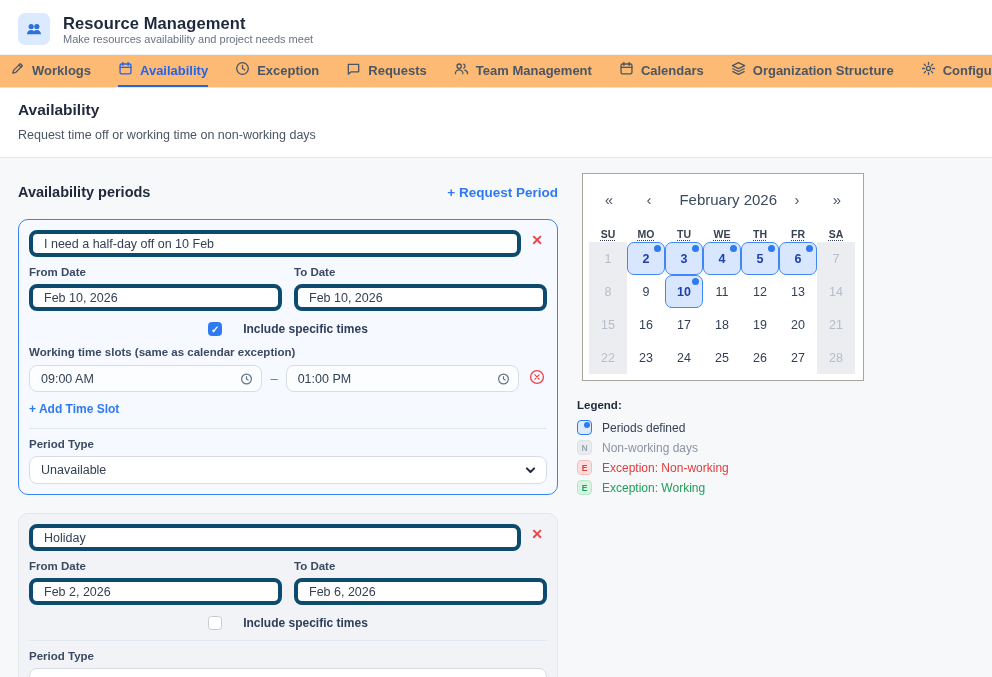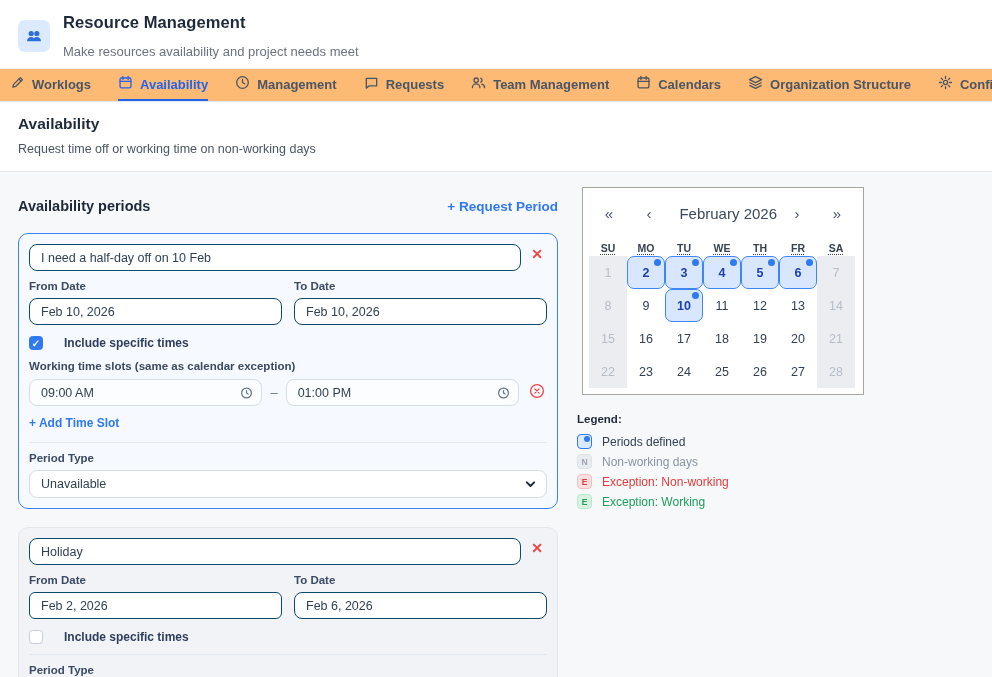--- a/index.html
+++ b/index.html
@@ -7,21 +7,21 @@
   body {
     font-family: "Liberation Sans", sans-serif;
     background: #f7f8fa;
     color: #334155;
     overflow: hidden;
   }
   
   .header { background:#fff; padding:13px 18px 9px; display:flex; align-items:center; gap:13px; }
   .app-icon { width:32px; height:32px; border-radius:7px; background:#dbeafe; display:flex; align-items:center; justify-content:center; flex:none; }
   .header-title { font-size:16.5px; font-weight:700; color:#1e293b; letter-spacing:.1px; }
-  .header-sub { font-size:13px; color:#6b7280; margin-top:12px; }
+  .header-sub { font-size:11px; color:#6b7280; margin-top:0; }
   
   .tabbar { background:#fdba74; display:flex; gap:27px; padding:0 10px; border-top:1px solid #eef0f3; border-bottom:1px solid #e5e7eb; height:34px; }
   .tab { display:flex; align-items:center; gap:7px; font-size:13px; font-weight:600; color:#4b5563; border-bottom:2px solid transparent; cursor:pointer; white-space:nowrap; }
   .tab.active { color:#2563eb; border-bottom-color:#2563eb; }
   .tab svg { flex:none; }
   
   .page-intro { background:#fff; padding:13px 18px 15px; border-bottom:1px solid #e5e7eb; }
   .page-title { font-size:15.5px; font-weight:700; color:#1e293b; }
   .page-sub { font-size:12.5px; color:#4b5563; margin-top:9px; }
   
@@ -29,26 +29,26 @@
   .left-col { width:540px; flex:none; }
   .right-col { flex:1; }
   .panel-head { display:flex; justify-content:space-between; align-items:center; height:22px; margin:8px 0 16px; }
   .panel-title { font-size:14.5px; font-weight:700; color:#1e293b; }
   .link-btn { background:none; border:none; color:#2f7af0; font-size:13.5px; font-weight:600; cursor:pointer; font-family:inherit; }
   
   .period-card { border-radius:10px; padding:10px; margin-bottom:18px; }
   .card-active { border:1.5px solid #3b82f6; background:#f6f9ff; }
   .card-default { border:1px solid #e3e7ec; background:#f1f3f6; }
   .row-name { display:flex; align-items:flex-start; gap:10px; margin-bottom:9px; }
-  .text-input { flex:1; height:27px; border:1px solid #0c4a6e; border-radius:8px; background:#fff; padding:9px 11px; font-size:12.5px; color:#334155; font-family:inherit; outline:none; }
+  .text-input { flex:1; height:27px; border:4px solid #0c4a6e; border-radius:8px; background:#fff; padding:9px 11px; font-size:12.5px; color:#334155; font-family:inherit; outline:none; }
   .close-btn { background:none; border:none; color:#ef4444; font-size:14px; font-weight:700; cursor:pointer; padding:3px 4px 0 0; line-height:1; }
   .dates-row { display:flex; gap:12px; margin-bottom:11px; }
   .field { flex:1; }
   .field-label { display:block; font-size:11.5px; font-weight:700; color:#3b4a63; margin-bottom:6px; }
-  .checkbox-row { display:flex; align-items:center; gap:21px; margin:2px 0 10px; cursor:pointer; }
+  .checkbox-row { display:flex; align-items:center; gap:21px; margin:2px 0 10px; cursor:pointer;justify-content:center; }
   .checkbox { width:14px; height:14px; border:1.5px solid #c3ccd8; border-radius:3.5px; background:#fff; position:relative; flex:none; }
   .checkbox.checked { background:#2f7af0; border-color:#2f7af0; }
   .checkbox.checked::after { content:"✓"; position:absolute; inset:0; display:flex; align-items:center; justify-content:center; color:#fff; font-size:10px; font-weight:700; }
   .checkbox-label { font-size:12px; font-weight:700; color:#2f3e5c; }
   .slots-label { font-size:11.5px; font-weight:700; color:#3b4a63; margin:10px 0 7px; }
   .slot-row { display:flex; align-items:center; gap:8px; }
   .time-wrap { flex:1; position:relative; }
   .time-input { width:100%; height:27px; border:1px solid #d7dde5; border-radius:8px; background:#fcfdfe; padding:0 48px 0 11px; font-size:12.5px; color:#334155; font-family:inherit; outline:none; }
   .time-wrap .clock { position:absolute; right:9px; top:50%; transform:translateY(-50%); display:flex; }
   .slot-dash { color:#64748b; font-size:13px; }
@@ -117,21 +117,21 @@
           <rect x="2.2" y="3.2" width="11.6" height="10.6" rx="1.5"></rect>
           <path d="M5.2 1.6v3.2M10.8 1.6v3.2M2.2 6.8h11.6"></path>
         </svg></span>
     <span>Availability</span>
   </div>
   <div class="tab">
     <span><svg width="15" height="15" viewBox="0 0 16 16" fill="none" stroke="currentColor" stroke-width="1.4" stroke-linecap="round">
           <circle cx="8" cy="8" r="6.2"></circle>
           <path d="M8 4.8V8l2.3 1.4"></path>
         </svg></span>
-    <span>Management</span>
+    <span>Exception</span>
   </div>
   <div class="tab">
     <span><svg width="15" height="15" viewBox="0 0 16 16" fill="none" stroke="currentColor" stroke-width="1.4" stroke-linejoin="round">
           <path d="M2.5 3.5h11v8h-8l-3 2.5z"></path>
         </svg></span>
     <span>Requests</span>
   </div>
   <div class="tab">
     <span><svg width="15" height="15" viewBox="0 0 16 16" fill="none" stroke="currentColor" stroke-width="1.4" stroke-linecap="round">
           <circle cx="5.5" cy="5.5" r="2.3"></circle>
@@ -241,21 +241,21 @@
     </div>
 
     <div class="period-card card-default">
       <div class="row-name">
         <input class="text-input" value="Holiday" style="">
         <button class="close-btn"><span>✕</span></button>
       </div>
       <div class="dates-row">
         <div class="field">
           <label class="field-label">From Date</label>
-          <input class="text-input" style="width: 100%; border-radius: 6px;" value="Feb 2, 2026">
+          <input class="text-input" style="width: 100%;" value="Feb 2, 2026">
         </div>
         <div class="field">
           <label class="field-label">To Date</label>
           <input class="text-input" style="width: 100%;" value="Feb 6, 2026">
         </div>
       </div>
       <div class="checkbox-row">
         <span class="checkbox"></span>
         <span class="checkbox-label">Include specific times</span>
       </div>

